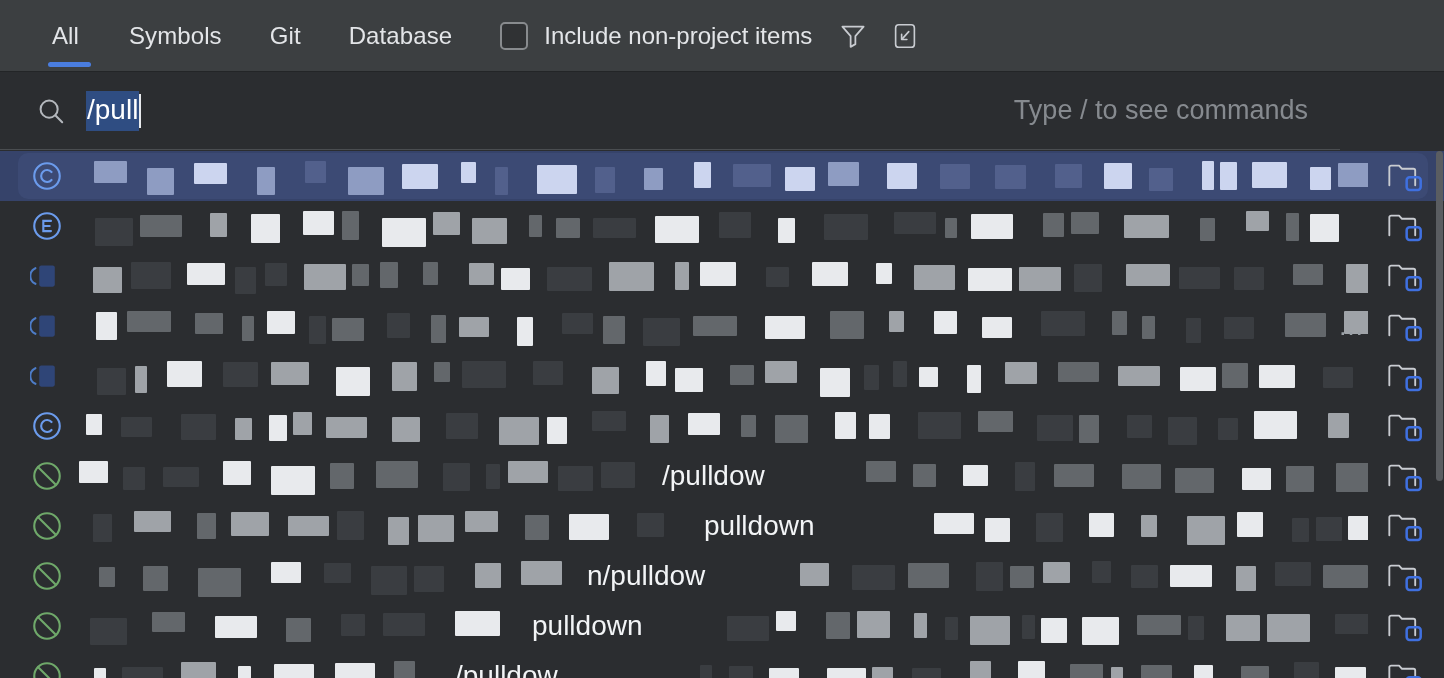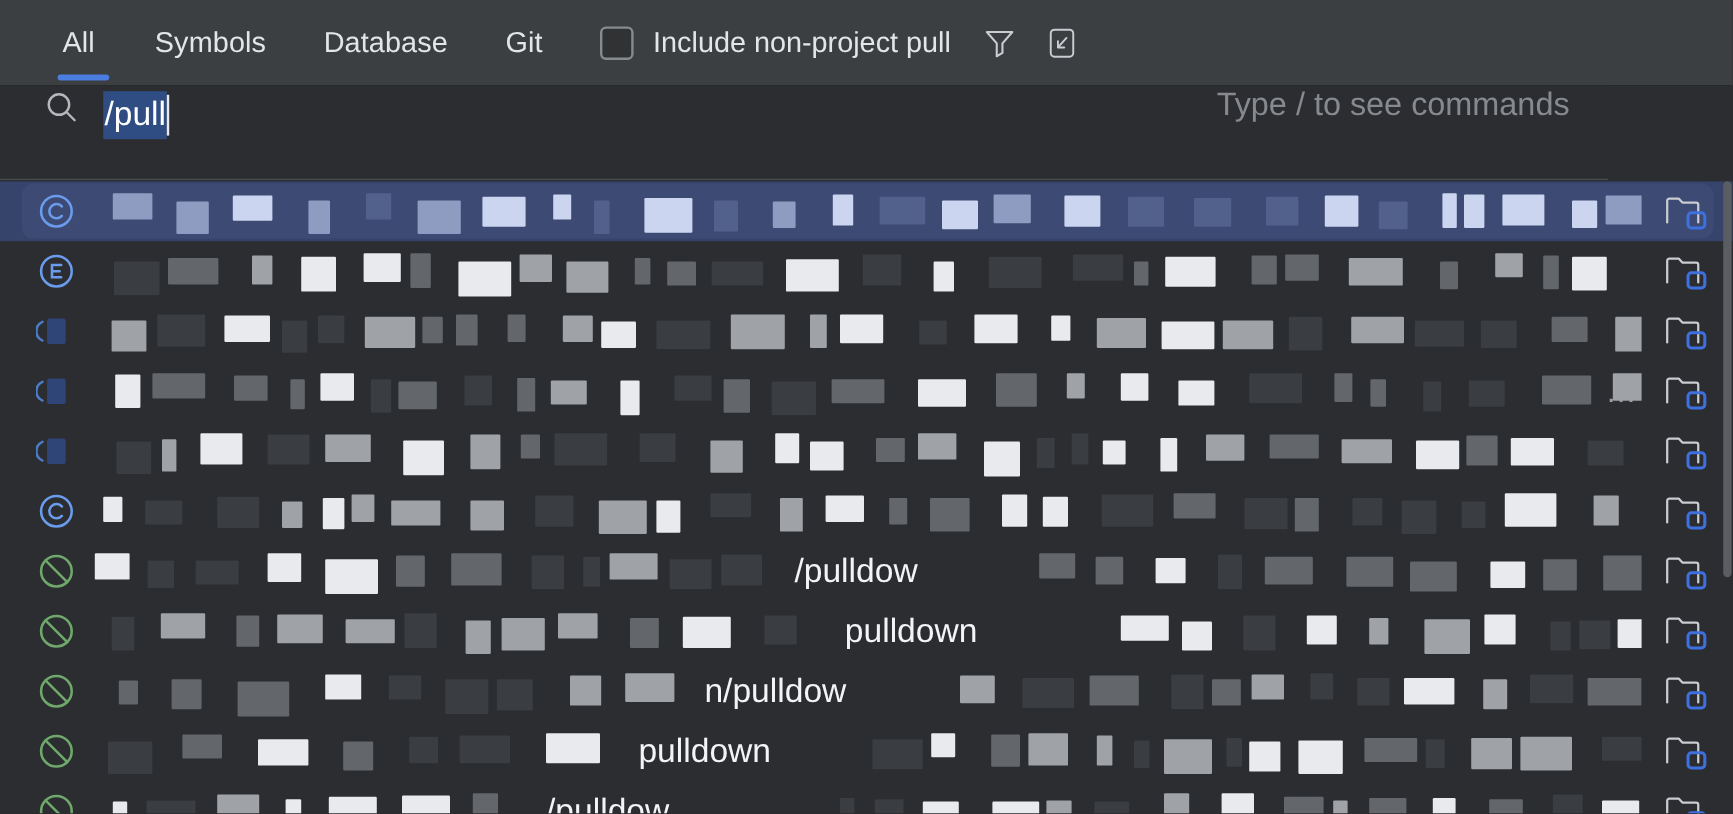--- a/index.html
+++ b/index.html
@@ -95,21 +95,21 @@
   .hicon { cursor: pointer; display: flex; align-items: center; justify-content: center; }
 
   
   .searchrow {
     position: absolute;
     top: 72px; left: 0;
     width: 1340px;
     height: 78px;
     background: #2b2d30;
     display: flex;
-    align-items: flex-start;
+    align-items: center;
     border-bottom: 1px solid #4a4d50;
   }
   .search-icon-box {
     width: 34px; height: 34px;
     margin-left: 34px;
     display: flex; align-items: center; justify-content: center;
     flex: 0 0 auto;
     cursor: pointer;
   }
   .search-value-wrap {
@@ -266,30 +266,30 @@
   <div class="header">
     <div class="tabs" id="tab-bar">
         <div class="tab active first">
           <span>All</span>
           <span class="underline"></span>
         </div>
         <div class="tab">
           <span>Symbols</span>
         </div>
         <div class="tab">
+          <span>Git</span>
+        </div>
+        <div class="tab">
           <span>Database</span>
-        </div>
-        <div class="tab">
-          <span>Git</span>
         </div>
       </div>
 
     <div class="cb-wrap">
       <div class="checkbox"></div>
-      <span class="cb-label">Include non-project pull</span>
+      <span class="cb-label">Include non-project items</span>
     </div>
 
     <div class="header-icons">
       <div class="hicon">
         <svg width="30" height="30" viewBox="0 0 24 24" fill="none" stroke="#c9ccd1" stroke-width="1.4" stroke-linejoin="round">
           <path d="M3.5 4.5h17l-6.6 7.6v6.4l-3.8 2.2v-8.6z"></path>
         </svg>
       </div>
       <div class="hicon">
         <svg width="30" height="30" viewBox="0 0 24 24" fill="none" stroke="#c9ccd1" stroke-width="1.3">

